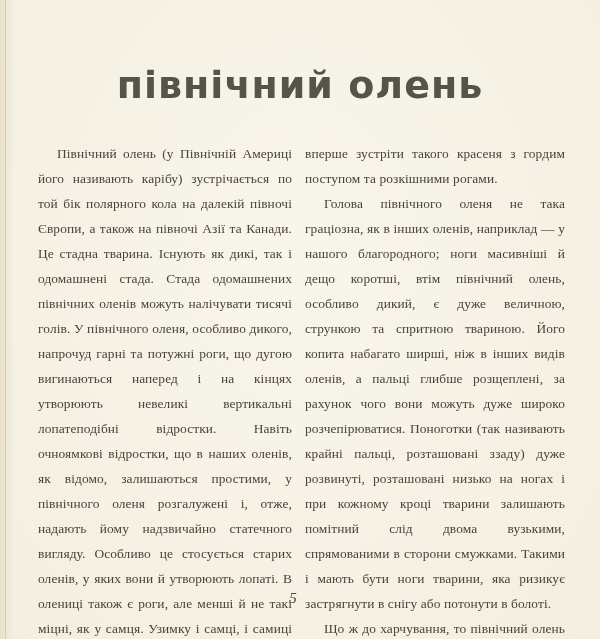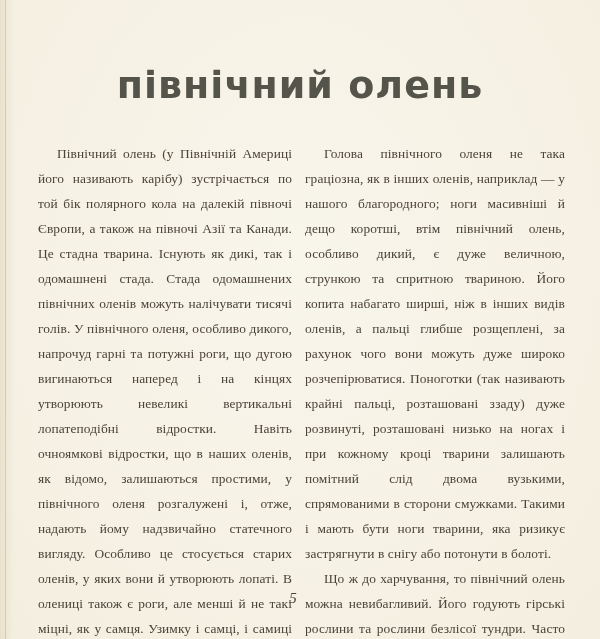--- a/index.html
+++ b/index.html
@@ -83,20 +83,21 @@
 
   <h1 class="title">північний олень</h1>
 
   <div class="columns">
 
     <div class="col-left">
       <p class="indent">Північний олень (у Північній Америці його називають карібу) зустрічається по той бік полярного кола на далекій півночі Європи, а також на півночі Азії та Канади. Це стадна тварина. Існують як дикі, так і одомашнені стада. Стада одомашнених північних оленів можуть налічувати тисячі голів. У північного оленя, особливо дикого, напрочуд гарні та потужні роги, що дугою вигинаються наперед і на кінцях утворюють невеликі вертикальні лопатеподібні відростки. Навіть очноямкові відростки, що в наших оленів, як відомо, залишаються простими, у північного оленя розгалужені і, отже, надають йому надзвичайно статечного вигляду. Особливо це стосується старих оленів, у яких вони й утворюють лопаті. В олениці також є роги, але менші й не такі міцні, як у самця. Узимку і самці, і самиці свої роги скидають. Згодом такі «гілки» можна побачити в лісі, де їх знаходять і обгризають лисиці та вовки. Поки нові роги відростають, вони вкриті ніжною шкірою з бархатистою шерстю і тому здаються товстими й пухнастими. Справжня подія для мандрівника —</p>
     </div>
 
     <div class="col-right">
+      <p>вперше зустріти такого красеня з гордим поступом та розкішними рогами.</p>
       <p class="indent">Голова північного оленя не така граціозна, як в інших оленів, наприклад — у нашого благородного; ноги масивніші й дещо коротші, втім північний олень, особливо дикий, є дуже величною, стрункою та спритною твариною. Його копита набагато ширші, ніж в інших видів оленів, а пальці глибше розщеплені, за рахунок чого вони можуть дуже широко розчепірюватися. Поноготки (так називають крайні пальці, розташовані ззаду) дуже розвинуті, розташовані низько на ногах і при кожному кроці тварини залишають помітний слід двома вузькими, спрямованими в сторони смужками. Такими і мають бути ноги тварини, яка ризикує застрягнути в снігу або потонути в болоті.</p>
       <p class="indent">Що ж до харчування, то північний олень можна невибагливий. Його годують гірські рослини та рослини безлісої тундри. Часто йому вистачає самих тільки лишайників, які потрібно спершу зішкребти копитами зі снігу чи обгризти з каміння. Лишайник оленячий мох було</p>
     </div>
 
   </div>
 
   <div class="page-number">5</div>
 
 </div>
 

